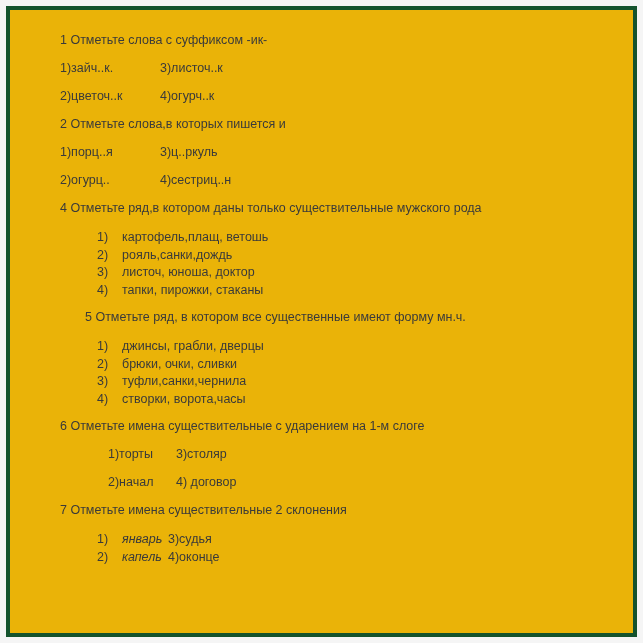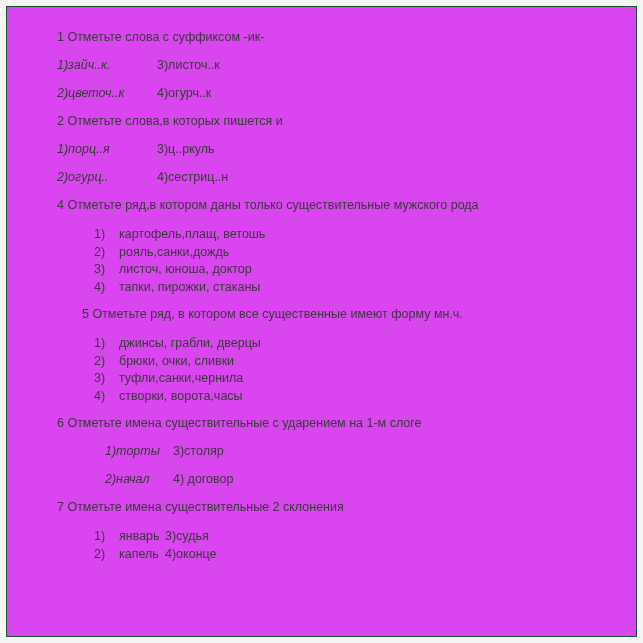--- a/index.html
+++ b/index.html
@@ -1,31 +1,31 @@
 <!DOCTYPE html>
 <html><head>
 <meta charset="utf-8">
 <style>
   * { margin:0; padding:0; box-sizing:border-box; }
   html,body { width:643px; height:643px; }
   body { background:#f5f5f5; font-family:"Liberation Sans", sans-serif; }
   .page {
     position:absolute; left:6px; top:6px; right:6px; bottom:6px;
-    background:#d946ef; border:1px solid #14532d;
+    background:#eab308; border:4px solid #14532d;
     padding:23px 35px 0 50px; color:#3a3a3a; overflow:hidden;
   }
   .line { font-size:12.5px; line-height:15px; margin-bottom:13px; white-space:pre; }
   .q-title { font-size:12.5px; line-height:15px; margin-bottom:13px; }
   .q-title.indented { margin-left:25px; }
-  .two-col .c1 { display:inline-block; width:100px;font-style:italic; }
+  .two-col .c1 { display:inline-block; width:100px; }
   .two-col .c1.narrow { width:68px;margin-left:48px; }
   .list { margin-left:37px; margin-bottom:11px; }
   .list-line { font-size:12.5px; line-height:17.5px; white-space:pre; }
   .num { display:inline-block; width:25px; }
-  .word { display:inline-block; width:46px; }
+  .word { display:inline-block; width:46px;font-style:italic; }
 </style>
 </head>
 <body>
 
 <div class="page">
 
   <section>
     <p class="q-title">1 Отметьте слова с суффиксом -ик-</p>
     <p class="line two-col"><span class="c1">1)зайч..к.</span><span>3)листоч..к</span></p>
     <p class="line two-col"><span class="c1">2)цветоч..к</span><span>4)огурч..к</span></p>

